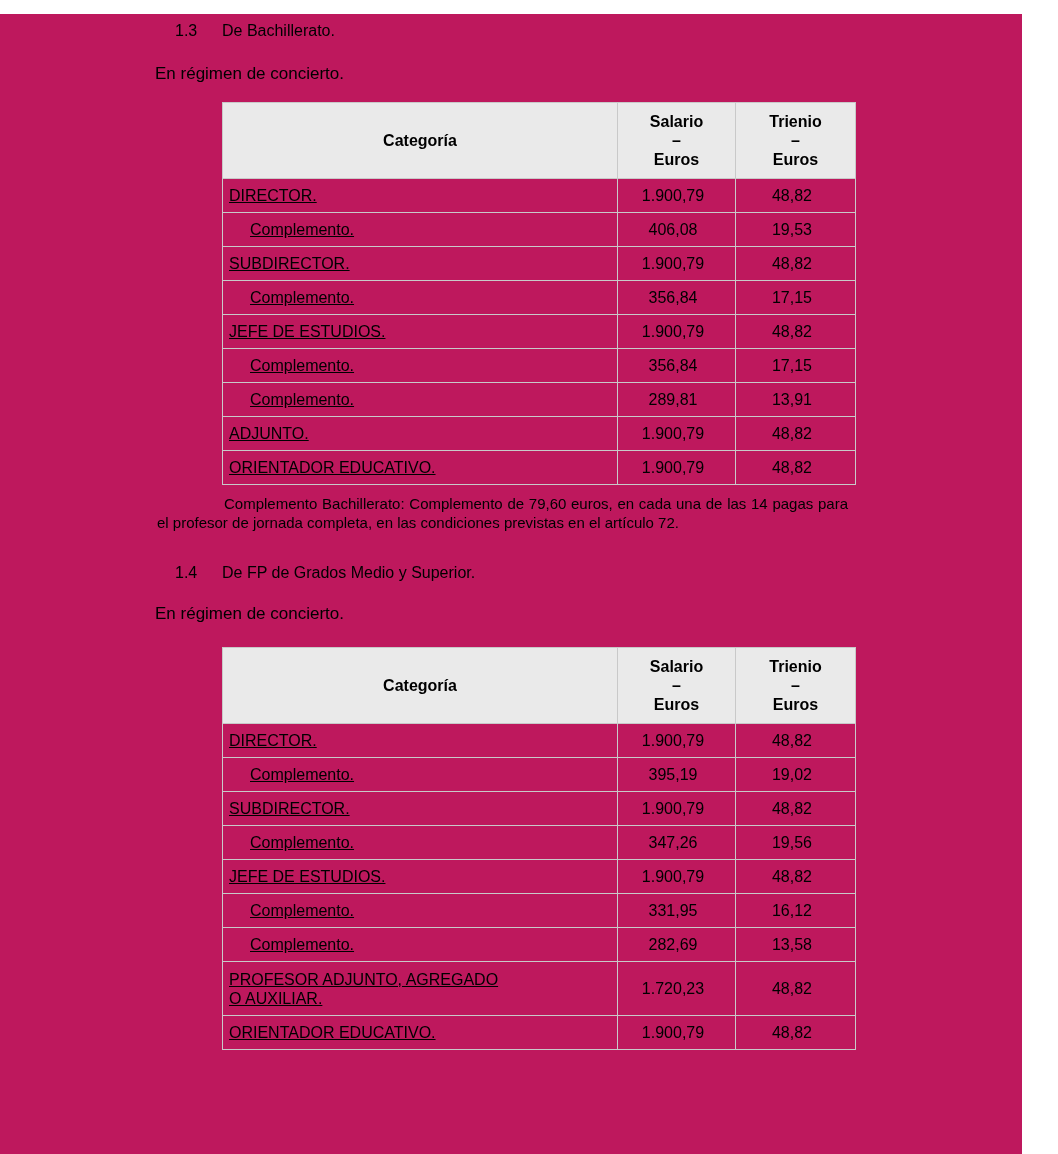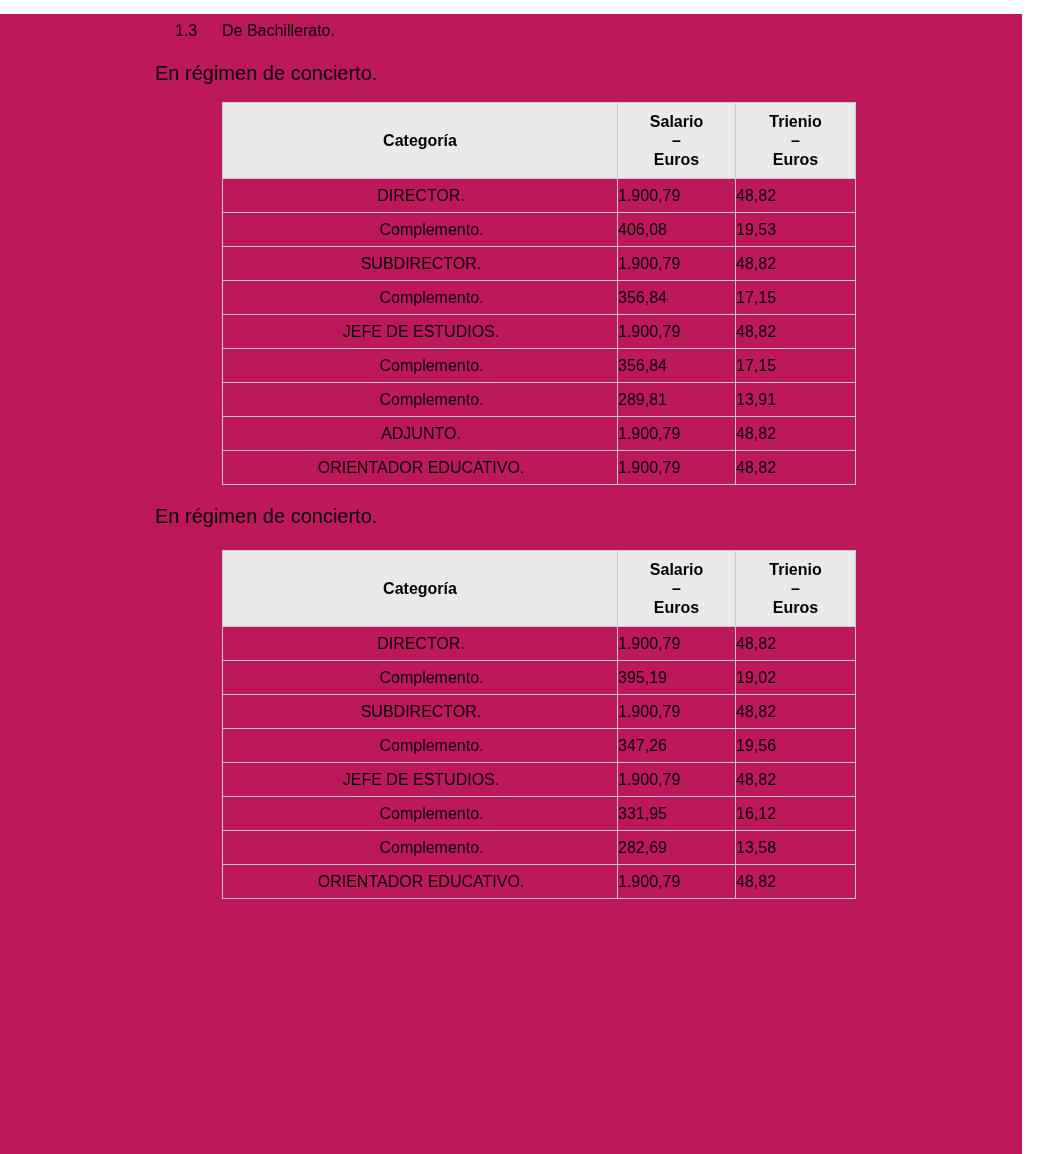--- a/index.html
+++ b/index.html
@@ -33,21 +33,21 @@
   }
   .sec-heading.second {
     margin-top: 31px;
   }
   .sec-num {
     display: inline-block;
     width: 47px;
   }
   .regime {
     margin: 24px 0 0 155px;
-    font-size: 20px;
+    font-size: 17px;
     line-height: 19px;
   }
   .regime.second {
     margin-top: 22px;
   }
   table.salary-table {
     border-collapse: collapse;
     table-layout: fixed;
     margin: 19px 0 0 222px;
     width: 633px;
@@ -73,30 +73,31 @@
   .salary-table thead .hline {
     line-height: 19px;
   }
   .salary-table tbody tr {
     height: 34px;
   }
   .salary-table tbody tr.tall {
     height: 54px;
   }
   td.cat {
-    text-align: center;
+    text-align: left;
     padding: 0 4px 0 6px;
     white-space: pre-line;
     line-height: 19px;
+    text-decoration: underline;
   }
   td.cat.indent {
     padding-left: 27px;
   }
   td.num {
-    text-align: left;
+    text-align: center;
     padding: 0 7px 0 0;
   }
   .note {
     margin: 9px 0 0 157px;
     width: 691px;
     font-size: 15px;
     line-height: 19px;
     text-align: justify;
     text-indent: 67px;
   }
@@ -173,21 +174,23 @@
         <td class="num">48,82</td>
       </tr>
       <tr>
         <td class="cat">ORIENTADOR EDUCATIVO.</td>
         <td class="num">1.900,79</td>
         <td class="num">48,82</td>
       </tr>
     </tbody>
   </table>
 
-
+  <p class="note">Complemento Bachillerato: Complemento de 79,60 euros, en cada una de las 14 pagas para el profesor de jornada completa, en las condiciones previstas en el artículo 72.</p>
+
+  <h2 class="sec-heading second"><span class="sec-num">1.4</span><span>De FP de Grados Medio y Superior.</span></h2>
 
   <p class="regime second">En régimen de concierto.</p>
 
   <table class="salary-table second">
     <colgroup>
         <col class="c-cat">
         <col class="c-sal">
         <col class="c-tri">
       </colgroup>
     <thead>
@@ -234,20 +237,26 @@
       <tr>
         <td class="cat indent">Complemento.</td>
         <td class="num">331,95</td>
         <td class="num">16,12</td>
       </tr>
       <tr>
         <td class="cat indent">Complemento.</td>
         <td class="num">282,69</td>
         <td class="num">13,58</td>
       </tr>
+      <tr class="tall">
+        <td class="cat">PROFESOR ADJUNTO, AGREGADO
+O AUXILIAR.</td>
+        <td class="num">1.720,23</td>
+        <td class="num">48,82</td>
+      </tr>
       <tr>
         <td class="cat">ORIENTADOR EDUCATIVO.</td>
         <td class="num">1.900,79</td>
         <td class="num">48,82</td>
       </tr>
     </tbody>
   </table>
 
 </div>
 

